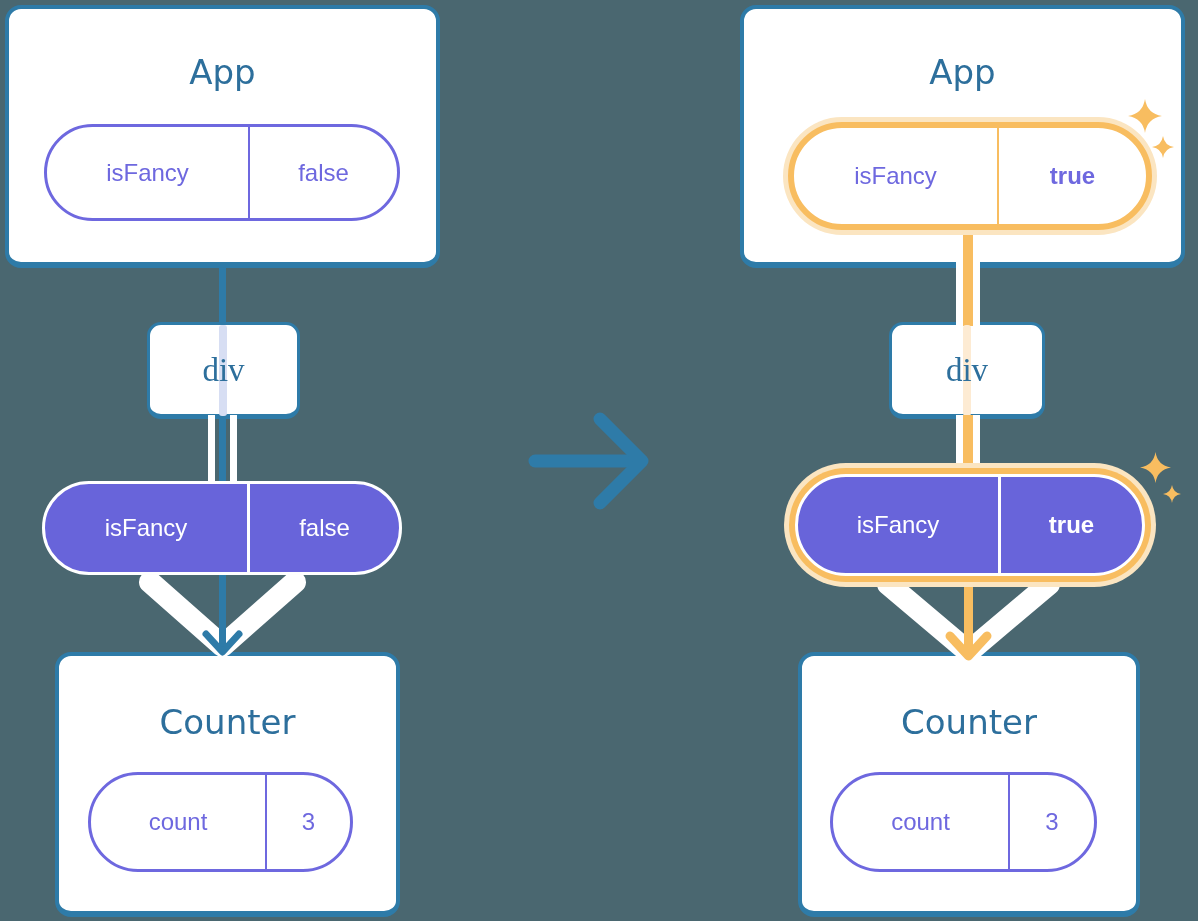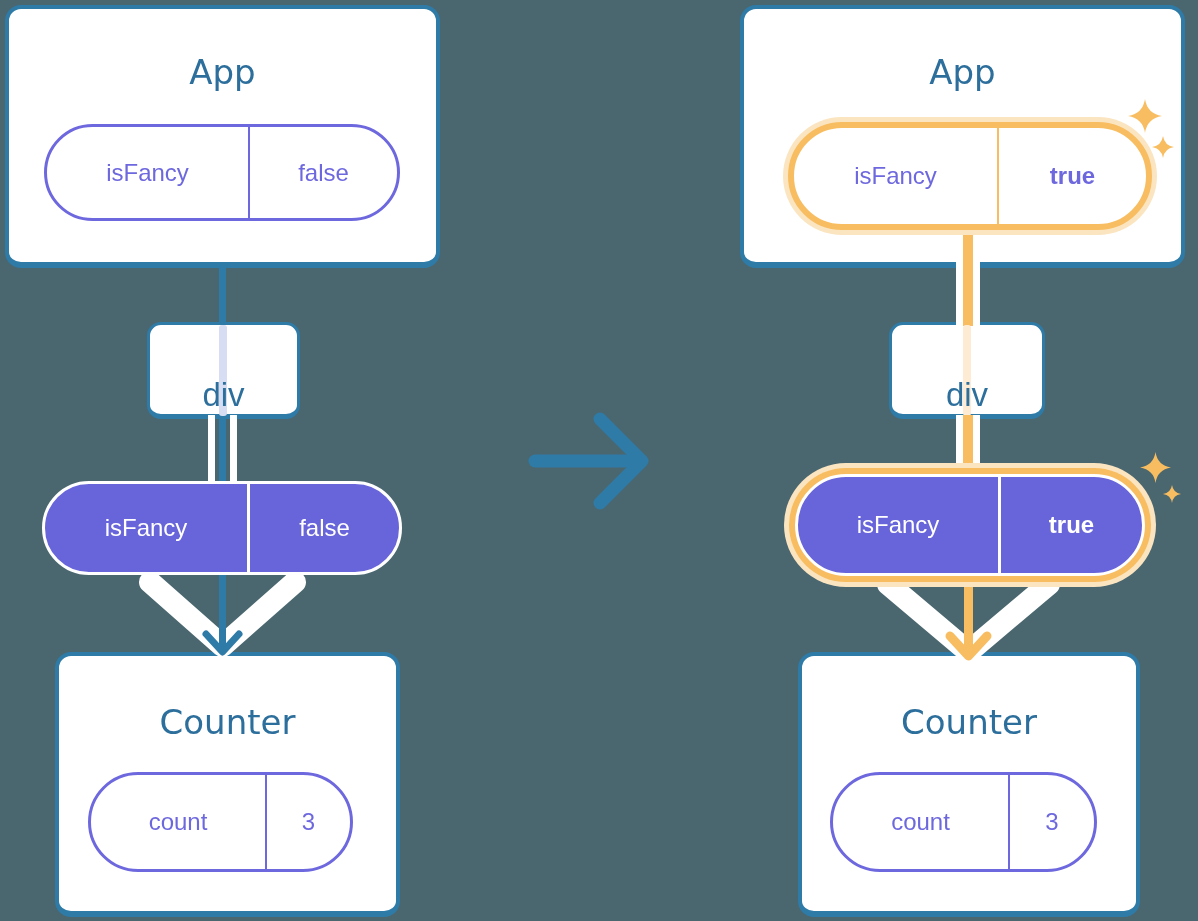--- a/index.html
+++ b/index.html
@@ -10,21 +10,21 @@
   .card{
     position:absolute;box-sizing:border-box;background:#fff;
     border:4px solid #2E7BA8;border-bottom-width:6px;border-radius:16px;z-index:2;
   }
   .title{
     position:absolute;text-align:center;color:#2D6F9C;
     font-family:"DejaVu Sans","Liberation Sans",sans-serif;font-size:34px;z-index:4;
   }
   .node-label{
     position:absolute;display:flex;align-items:center;justify-content:center;
-    color:#2D6F9C;font-family:Liberation Sans, sans-serif;font-size:33px;z-index:4;margin-top:24px;
+    color:#2D6F9C;font-family:Liberation Serif, serif;font-size:33px;z-index:4;
   }
   .pill{position:absolute;display:flex;align-items:stretch;border-radius:60px;box-sizing:border-box;z-index:5;}
   .pill .cell{display:flex;align-items:center;justify-content:center;font-size:24px;}
   .pill .cell.rest{flex:1;text-align:center;}
   .pill.outline{background:#fff;border:3px solid #6E68DF;}
   .pill.outline .cell{color:#6E68DF;}
   .pill.outline .cell.first{border-right:2px solid #6E68DF;}
   .pill.filled{background:#6864DA;border:3px solid #fff;}
   .pill.filled .cell{color:#fff;}
   .pill.filled .cell.first{border-right:3px solid #fff;}

